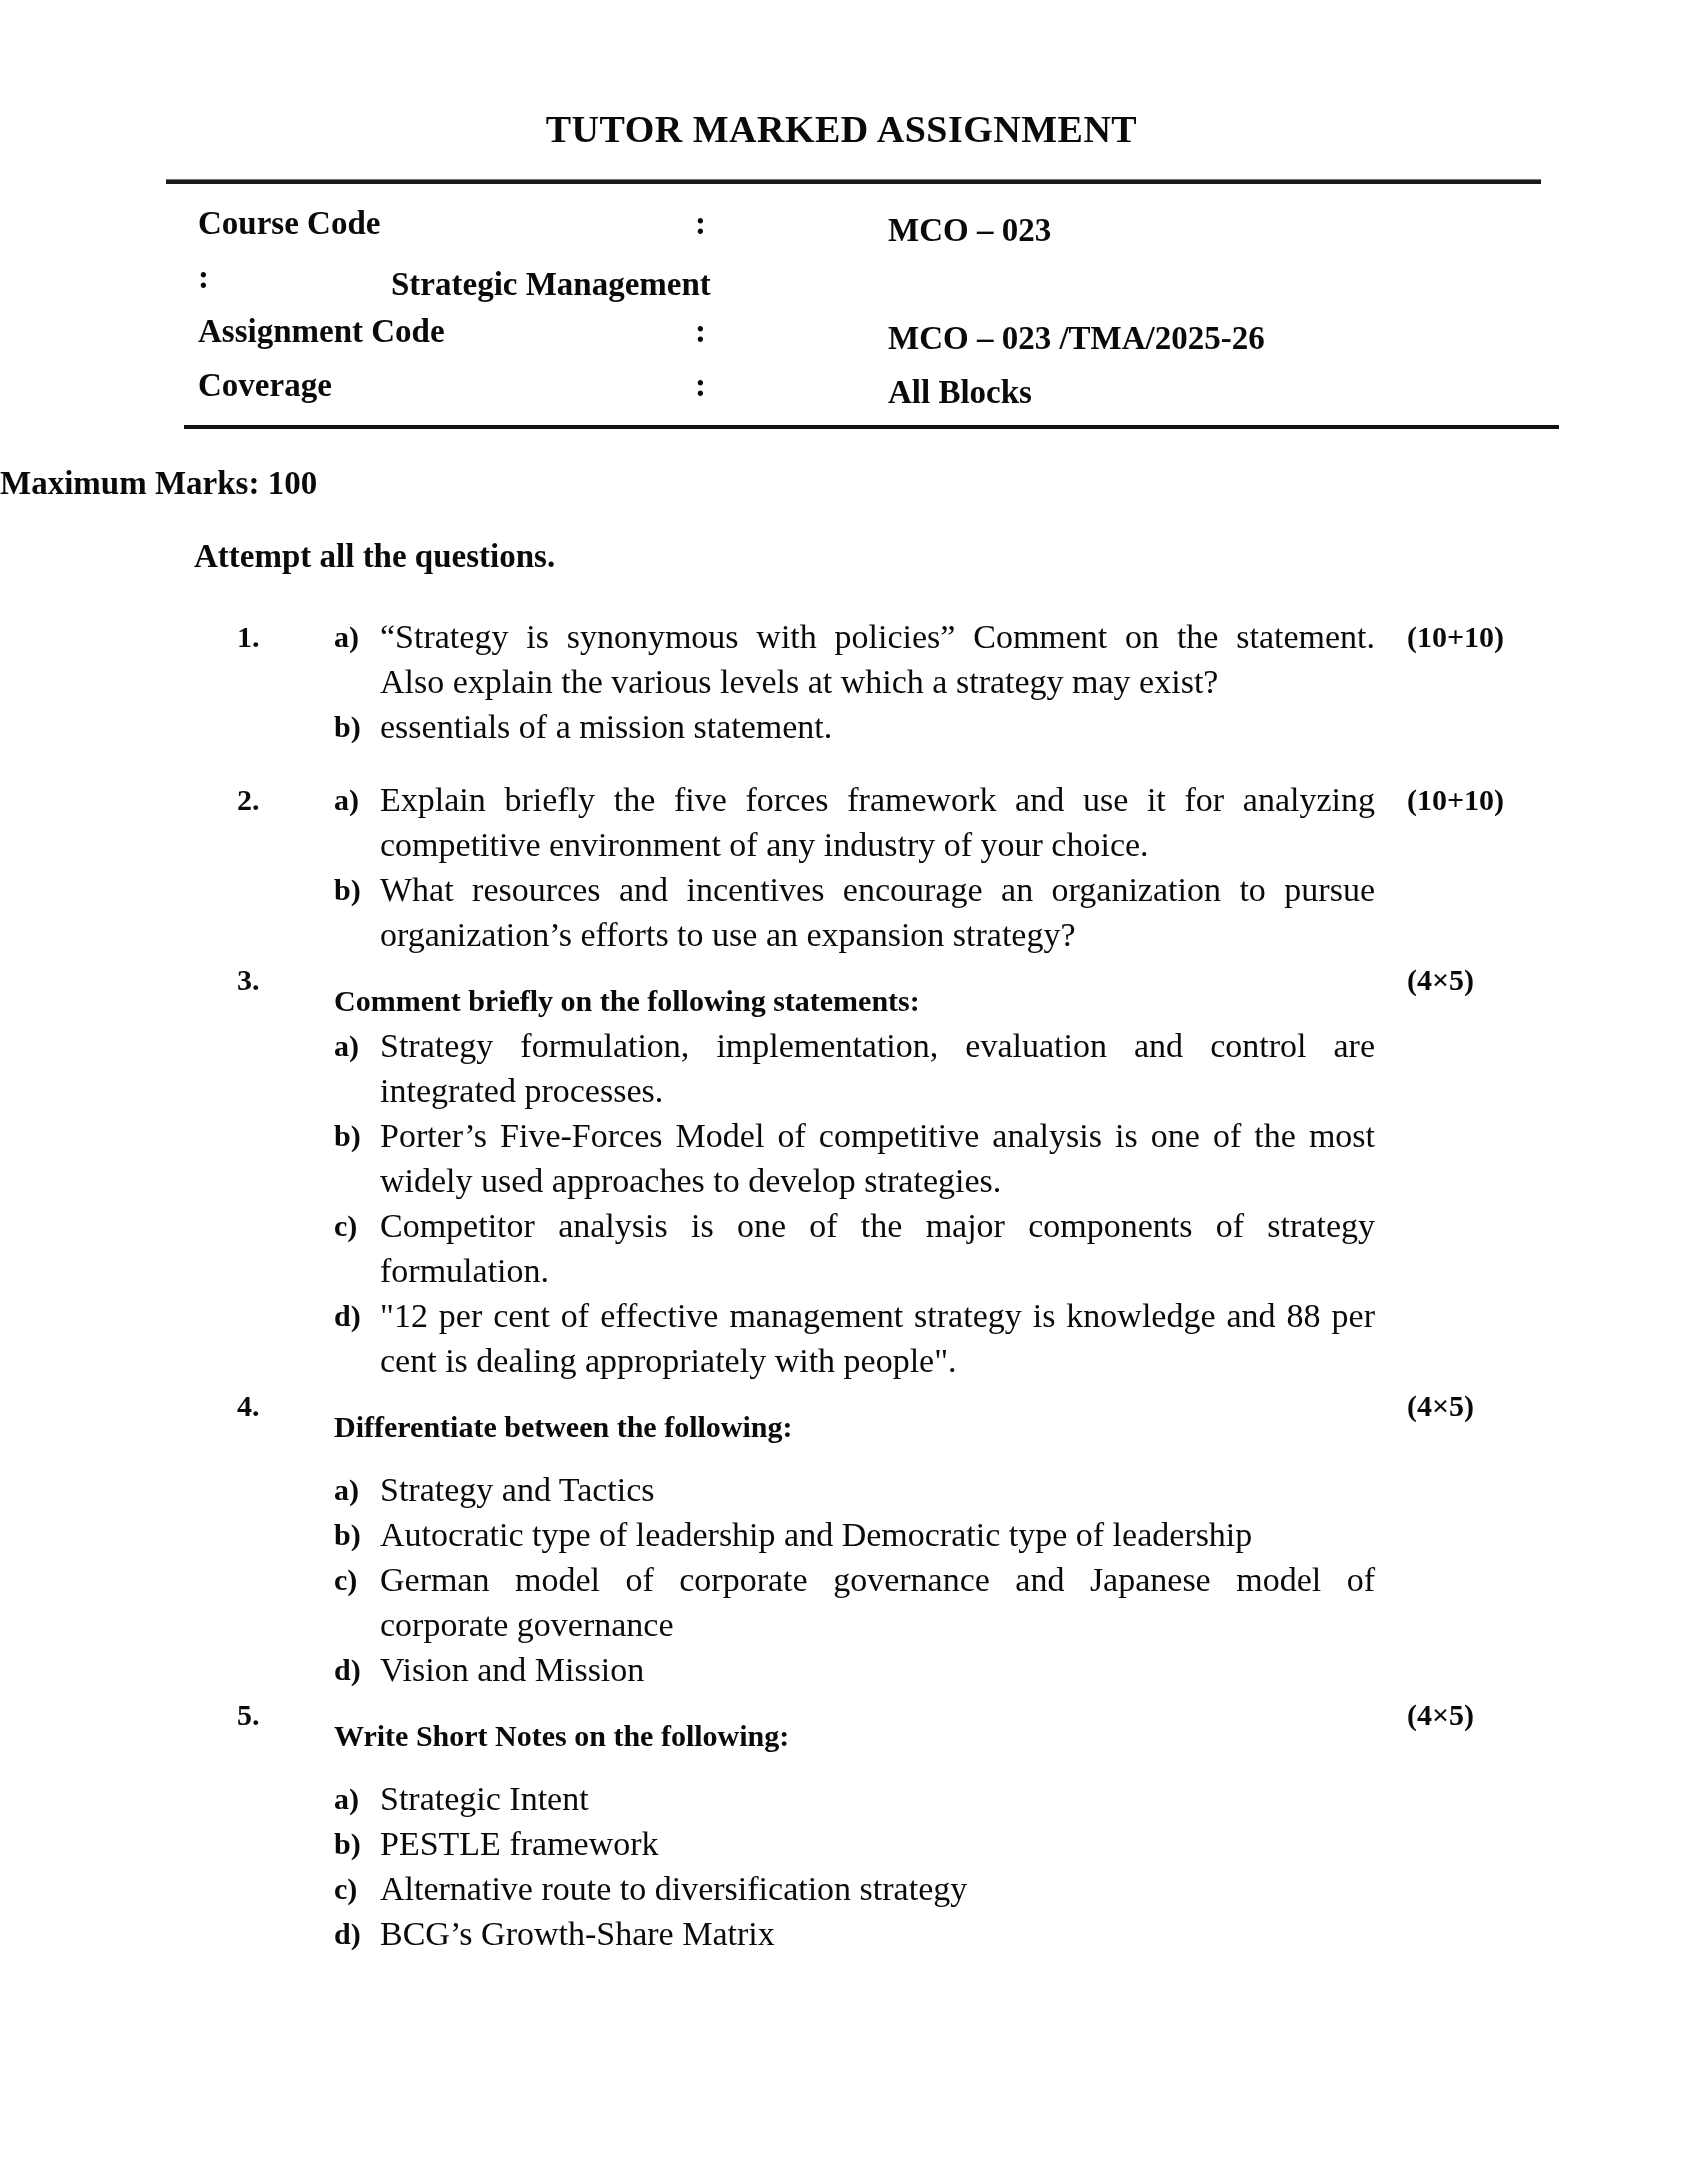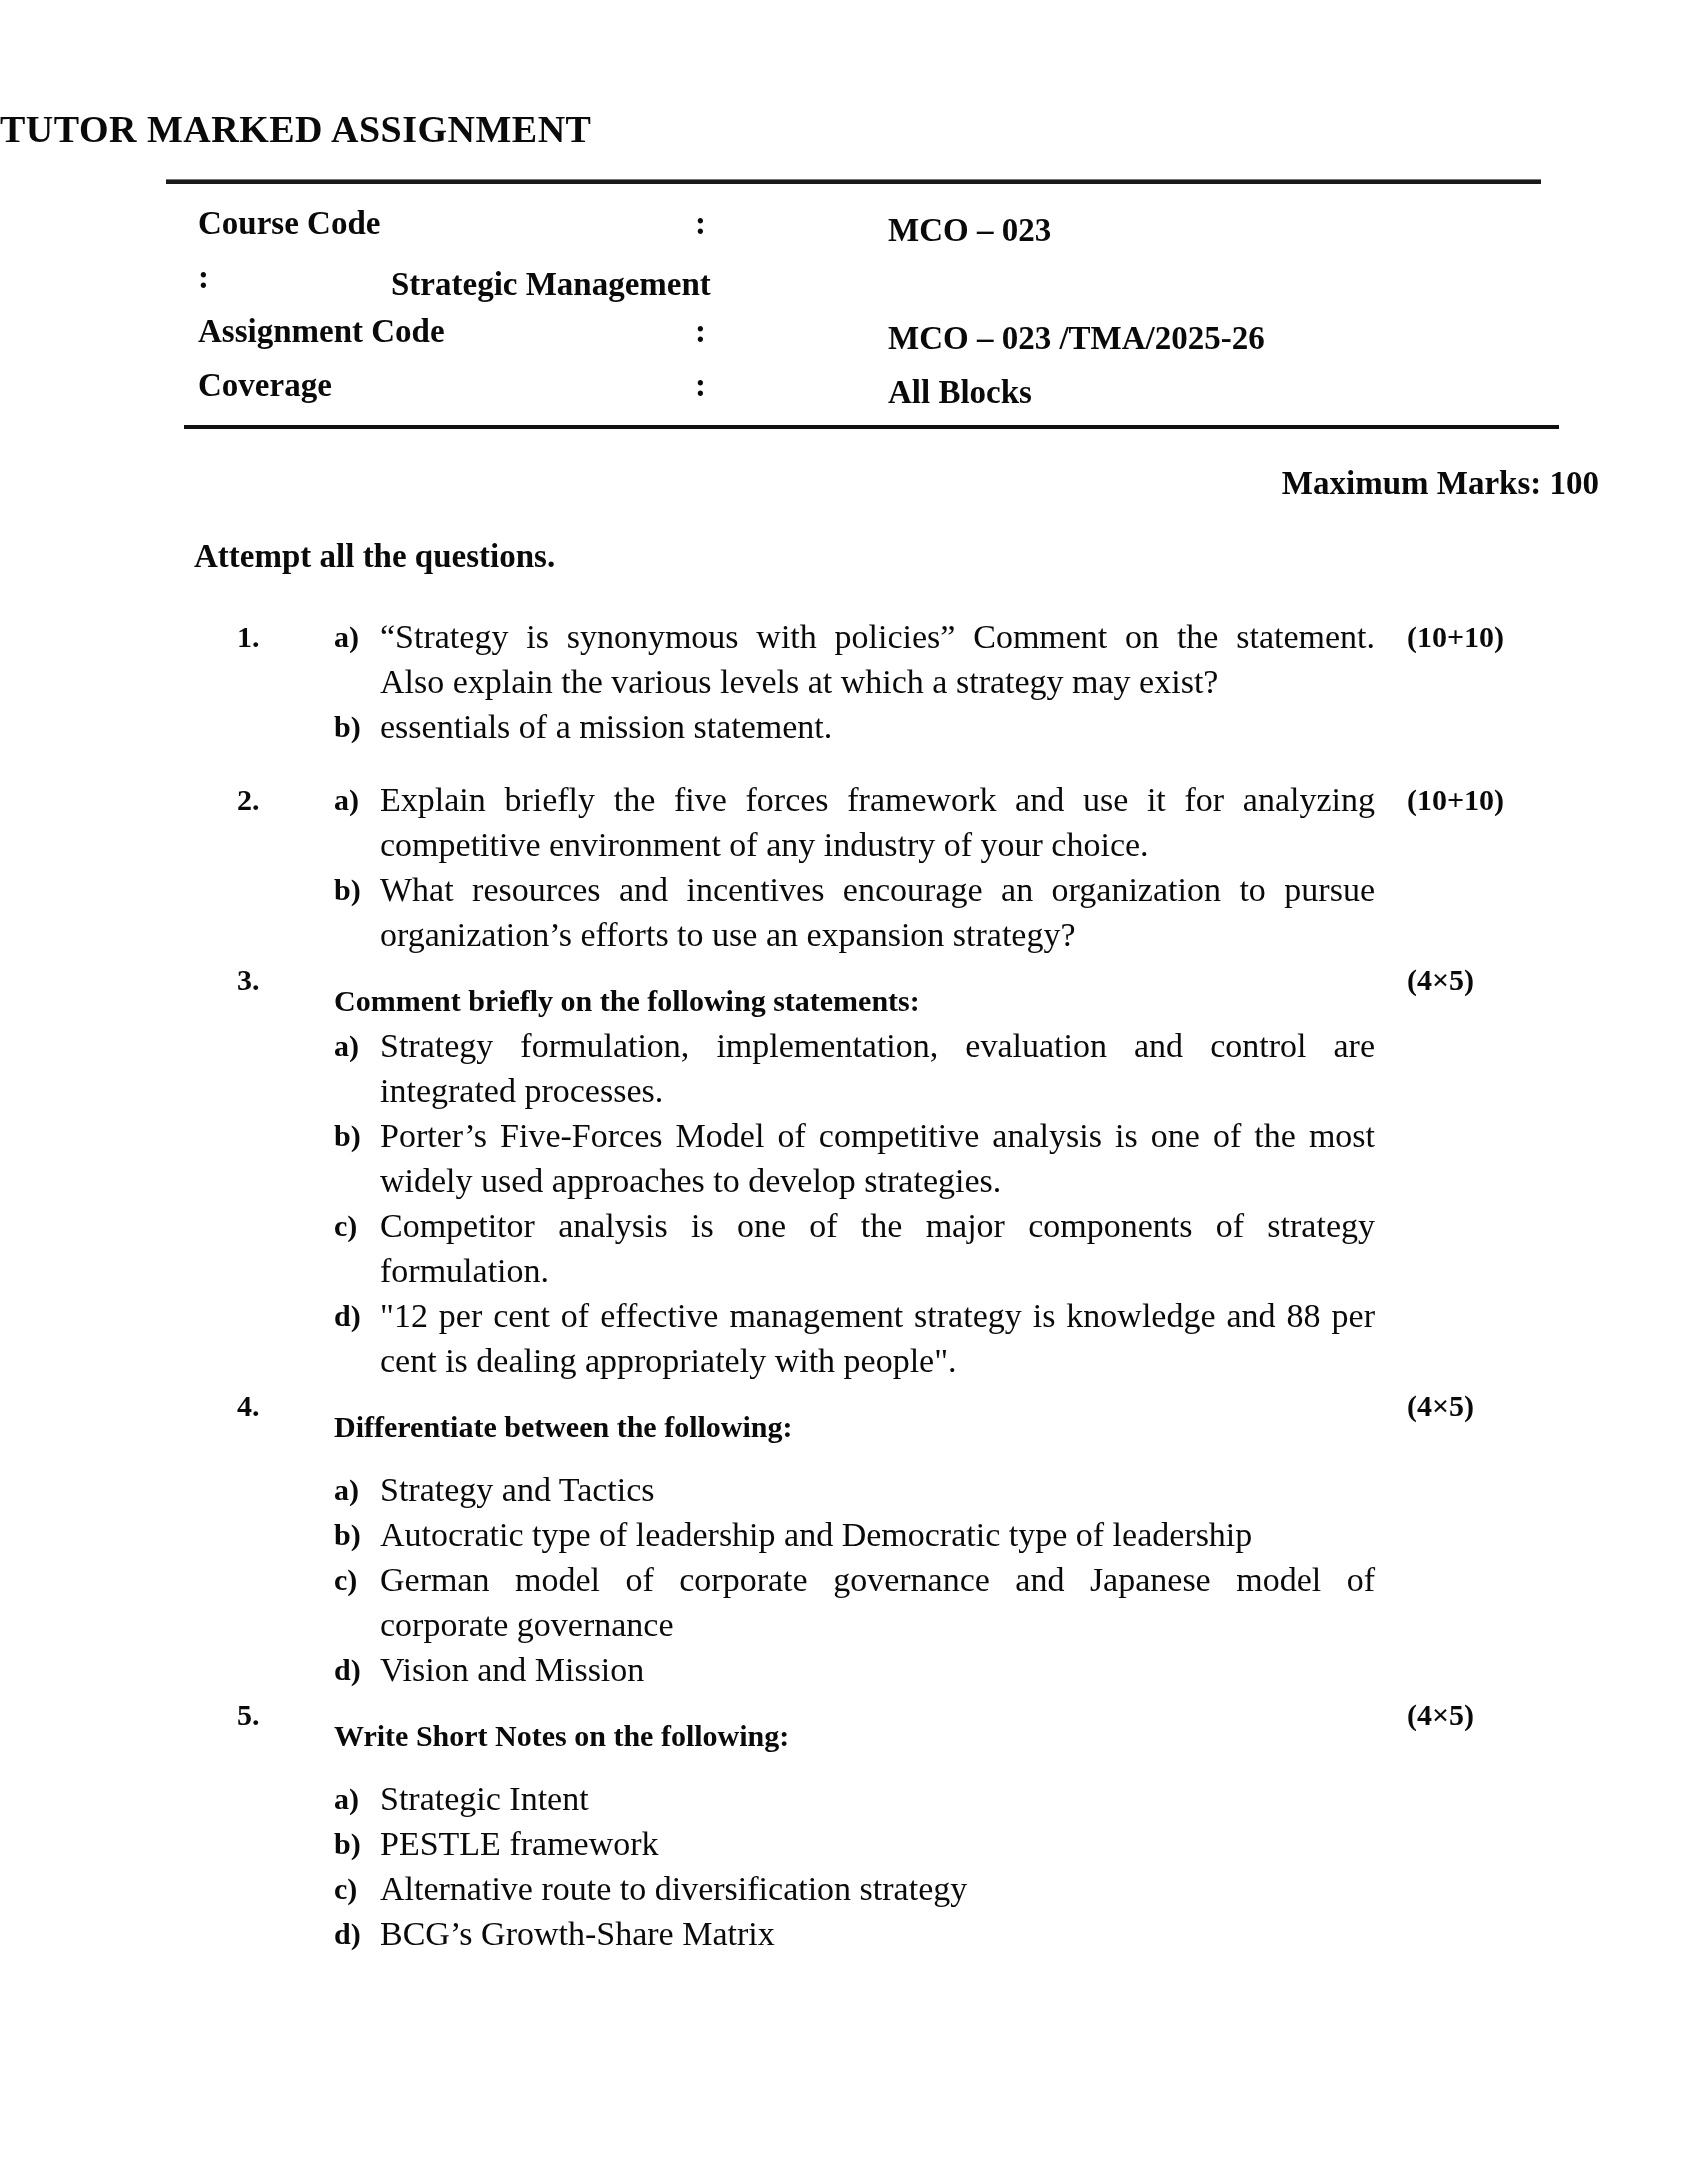--- a/index.html
+++ b/index.html
@@ -8,21 +8,21 @@
     width: 1683px;
     height: 2178px;
     margin: 0 auto;
     background: #ffffff;
     font-family: "Liberation Serif", "DejaVu Serif", serif;
     color: #0a0a0a;
     overflow: hidden;
   }
   .title {
     margin-top: 107px;
-    text-align: left;
+    text-align: center;
     font-size: 38px;
     font-weight: bold;
     line-height: 45px;
     letter-spacing: 0.5px;
   }
   .rule-top {
     margin-top: 27px;
     margin-left: 166px;
     width: 1375px;
     height: 4px;
@@ -37,21 +37,20 @@
   .rule-bottom {
     margin-top: 9px;
     margin-left: 184px;
     width: 1375px;
     height: 4px;
     background: #111;
   }
   .maxmarks {
     margin-top: 32px;
     margin-right: 84px;
-    text-align: right;
     font-size: 33px;
     font-weight: bold;
     line-height: 45px;
   }
   .attempt {
     margin-top: 28px;
     margin-left: 194px;
     font-size: 33px;
     font-weight: bold;
     line-height: 45px;

